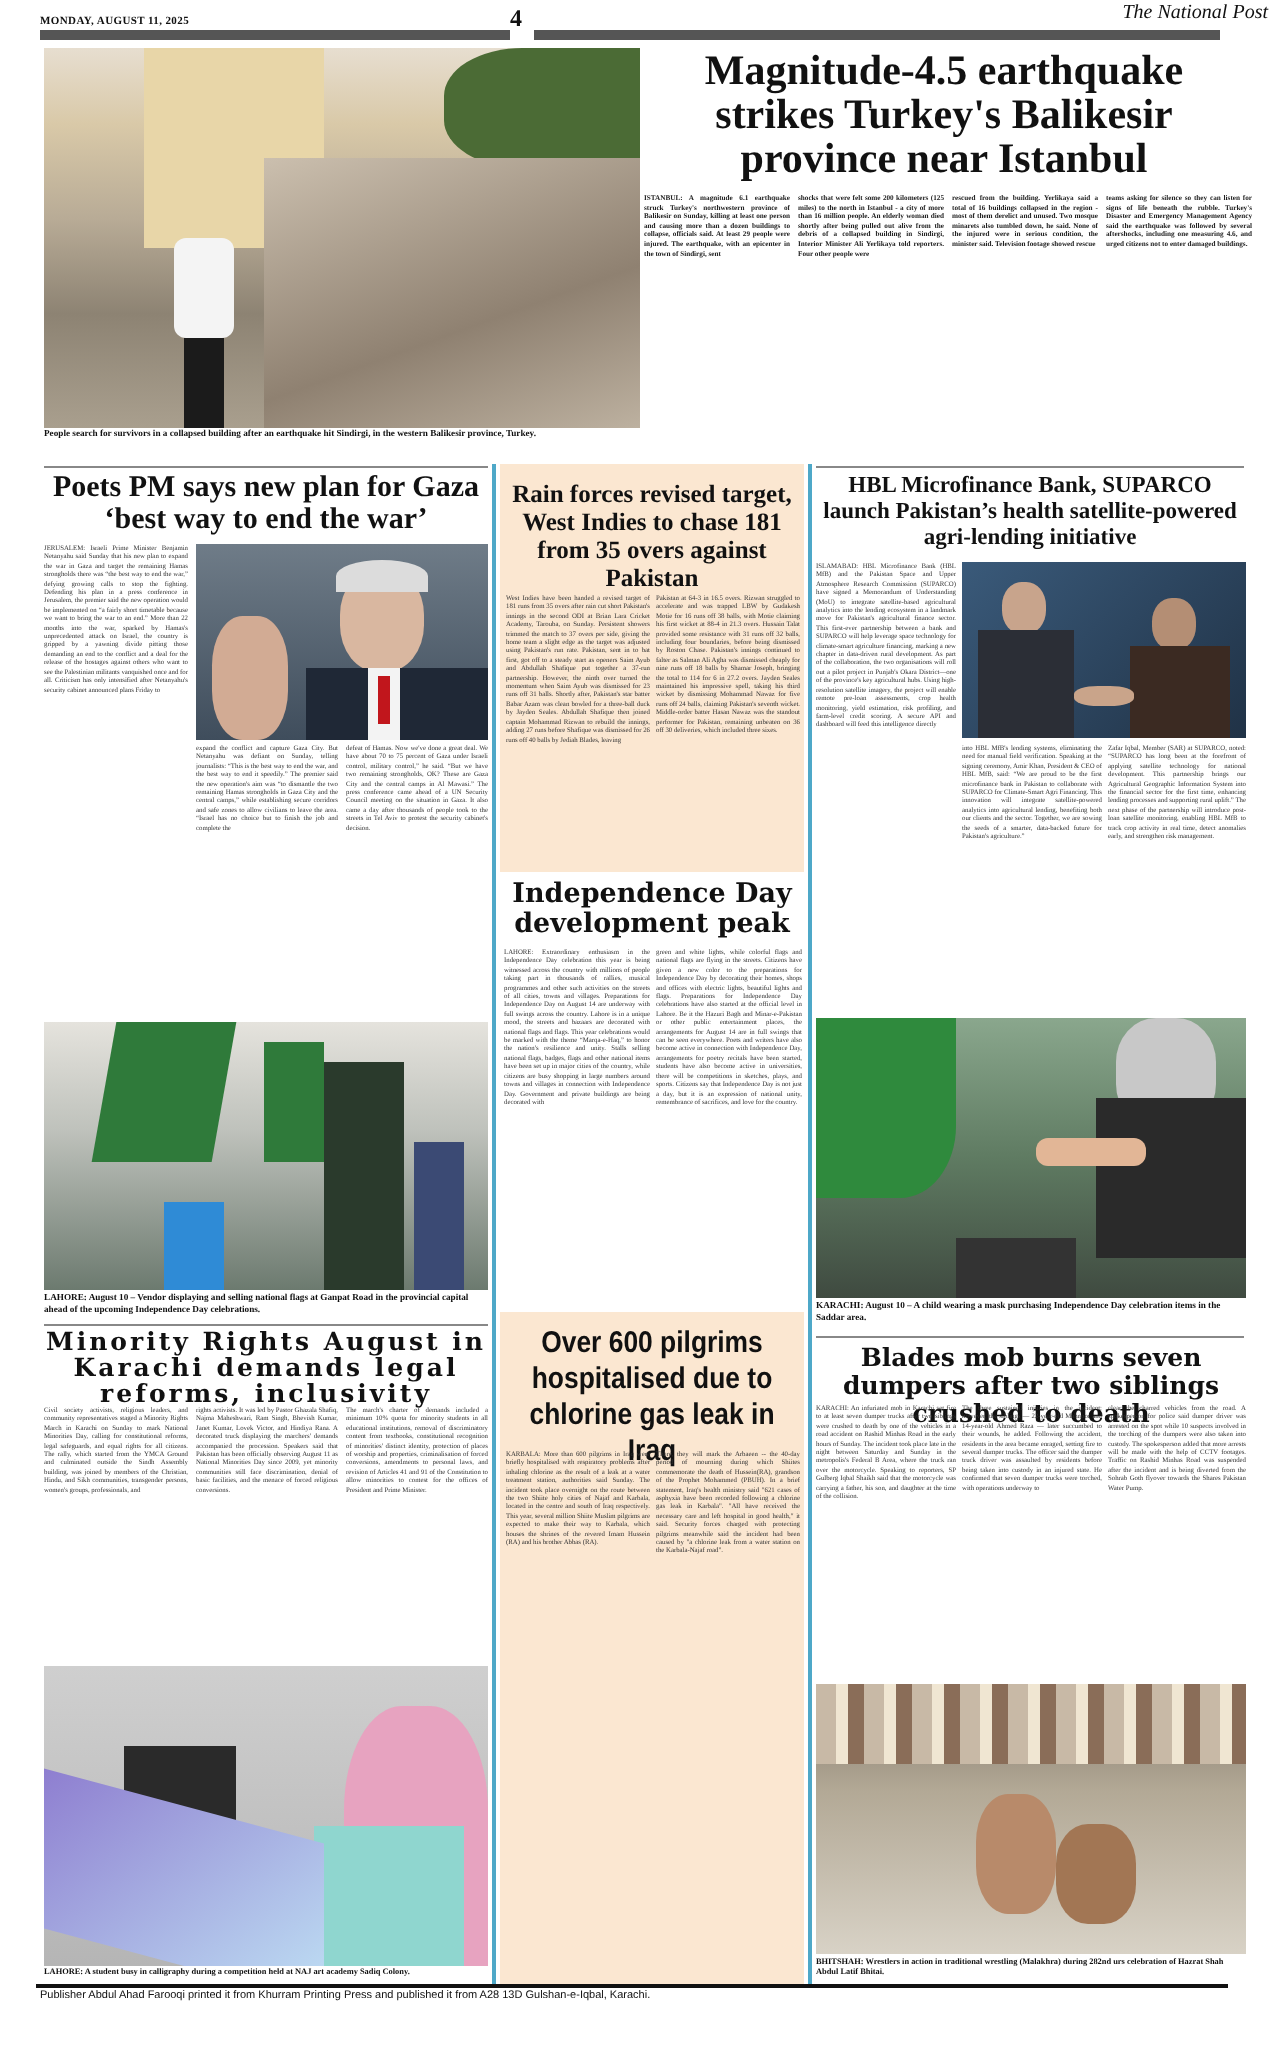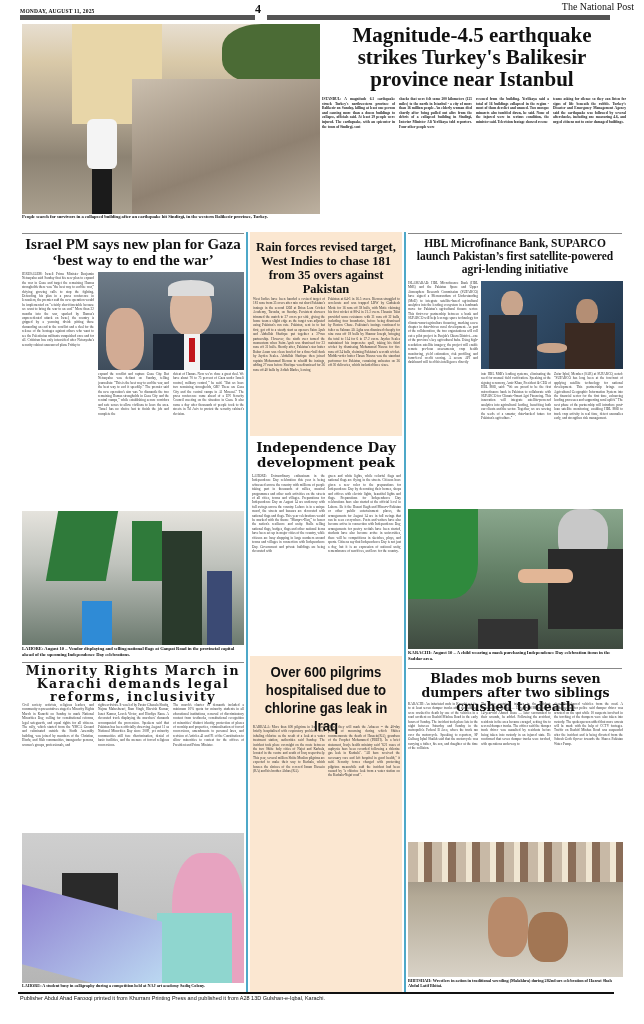--- a/index.html
+++ b/index.html
@@ -1,21 +1,21 @@
 <!DOCTYPE html>
 <html><head>
 <meta charset="utf-8">
 <style>
 *{box-sizing:border-box;margin:0;padding:0}
 html,body{width:644px;height:1024px;background:#fff;overflow:hidden}
 body{position:relative;font-family:"Liberation Serif",serif;color:#111}
 .abs{position:absolute}
 .masthead-date{left:20px;top:8px;font-size:5.5px;font-weight:bold;letter-spacing:.2px}
 .masthead-page{left:255px;top:2px;font-size:12px;font-weight:bold}
-.masthead-title{right:10px;top:1px;font-size:10px;}
+.masthead-title{right:10px;top:1px;font-size:10px;font-style:italic}
 .topbar{left:20px;top:15px;width:590px;height:5px;background:#555}
 .topbar-gap{left:255px;top:14px;width:12px;height:7px;background:#fff}
 .photo{overflow:hidden}
 .caption{font-size:4.6px;font-weight:bold;line-height:6px}
 .body{font-size:3.4px;line-height:4.4px;text-align:justify;color:#333}
 .col{position:absolute}
 .hl{font-weight:bold;text-align:center;color:#111}
 .rule-v{position:absolute;width:2px;background:#4ea8c8}
 .rule-h{position:absolute;height:1px;background:#888}
 .box-peach{position:absolute;background:#fbe7d1}
@@ -44,21 +44,21 @@
 <div class="abs hl" style="left:322px;top:24px;width:300px;font-size:21px;line-height:22px">Magnitude-4.5 earthquake strikes Turkey's Balikesir province near Istanbul</div>
 <div class="col bold-body" style="left:322px;top:97px;width:73px">ISTANBUL: A magnitude 6.1 earthquake struck Turkey's northwestern province of Balikesir on Sunday, killing at least one person and causing more than a dozen buildings to collapse, officials said. At least 29 people were injured. The earthquake, with an epicenter in the town of Sindirgi, sent</div>
 <div class="col bold-body" style="left:399px;top:97px;width:73px">shocks that were felt some 200 kilometers (125 miles) to the north in Istanbul - a city of more than 16 million people. An elderly woman died shortly after being pulled out alive from the debris of a collapsed building in Sindirgi, Interior Minister Ali Yerlikaya told reporters. Four other people were</div>
 <div class="col bold-body" style="left:476px;top:97px;width:73px">rescued from the building. Yerlikaya said a total of 16 buildings collapsed in the region - most of them derelict and unused. Two mosque minarets also tumbled down, he said. None of the injured were in serious condition, the minister said. Television footage showed rescue</div>
 <div class="col bold-body" style="left:553px;top:97px;width:73px">teams asking for silence so they can listen for signs of life beneath the rubble. Turkey's Disaster and Emergency Management Agency said the earthquake was followed by several aftershocks, including one measuring 4.6, and urged citizens not to enter damaged buildings.</div>
 
 <div class="rule-v" style="left:246px;top:232px;height:760px"></div>
 <div class="rule-v" style="left:404px;top:232px;height:760px"></div>
 
 <div class="rule-h" style="left:22px;top:233px;width:222px"></div>
-<div class="abs hl" style="left:22px;top:236px;width:222px;font-size:15px;line-height:16px">Israel PM says new plan for Gaza ‘best way to end the war’</div>
+<div class="abs hl" style="left:22px;top:236px;width:222px;font-size:15px;line-height:16px">Poets PM says new plan for Gaza ‘best way to end the war’</div>
 <div class="col body" style="left:22px;top:272px;width:72px;height:235px;overflow:hidden">JERUSALEM: Israeli Prime Minister Benjamin Netanyahu said Sunday that his new plan to expand the war in Gaza and target the remaining Hamas strongholds there was “the best way to end the war,” defying growing calls to stop the fighting. Defending his plan in a press conference in Jerusalem, the premier said the new operation would be implemented on “a fairly short timetable because we want to bring the war to an end.” More than 22 months into the war, sparked by Hamas's unprecedented attack on Israel, the country is gripped by a yawning divide pitting those demanding an end to the conflict and a deal for the release of the hostages against others who want to see the Palestinian militants vanquished once and for all. Criticism has only intensified after Netanyahu's security cabinet announced plans Friday to</div>
 <div class="abs photo" style="left:98px;top:272px;width:146px;height:98px;background:linear-gradient(180deg,#6f7c88,#3f4d5c)">
   <div style="position:absolute;left:72px;top:12px;width:42px;height:52px;background:#d9b7a0;border-radius:45%"></div>
   <div style="position:absolute;left:70px;top:8px;width:46px;height:16px;background:#dcdcdc;border-radius:50% 50% 0 0"></div>
   <div style="position:absolute;left:55px;top:62px;width:91px;height:36px;background:#1f2836"></div>
   <div style="position:absolute;left:86px;top:62px;width:16px;height:36px;background:#f3f3f3"></div>
   <div style="position:absolute;left:91px;top:66px;width:6px;height:24px;background:#c1161c"></div>
   <div style="position:absolute;left:8px;top:36px;width:38px;height:62px;background:#d2ab94;border-radius:40%"></div>
 </div>
 <div class="col body" style="left:98px;top:372px;width:71px;height:135px;overflow:hidden">expand the conflict and capture Gaza City. But Netanyahu was defiant on Sunday, telling journalists: “This is the best way to end the war, and the best way to end it speedily.” The premier said the new operation's aim was “to dismantle the two remaining Hamas strongholds in Gaza City and the central camps,” while establishing secure corridors and safe zones to allow civilians to leave the area. “Israel has no choice but to finish the job and complete the</div>
@@ -67,21 +67,21 @@
 <div class="abs photo" style="left:22px;top:511px;width:222px;height:134px;background:linear-gradient(180deg,#e5e3dd,#bfc2bc 40%,#6c7a6f)">
   <div style="position:absolute;left:30px;top:0;width:60px;height:70px;background:#2f7a3a;transform:skewX(-10deg)"></div>
   <div style="position:absolute;left:110px;top:10px;width:30px;height:60px;background:#2f7a3a"></div>
   <div style="position:absolute;left:140px;top:20px;width:40px;height:114px;background:#2a3a2c"></div>
   <div style="position:absolute;left:60px;top:90px;width:30px;height:44px;background:#2f8bd6"></div>
   <div style="position:absolute;left:185px;top:60px;width:25px;height:74px;background:#3b4a74"></div>
 </div>
 <div class="abs caption" style="left:22px;top:646px;width:222px">LAHORE: August 10 – Vendor displaying and selling national flags at Ganpat Road in the provincial capital ahead of the upcoming Independence Day celebrations.</div>
 
 <div class="rule-h" style="left:22px;top:662px;width:222px"></div>
-<div class="abs hl" style="left:22px;top:664px;width:222px;font-size:12.5px;line-height:13px;letter-spacing:1.5px;font-family:'DejaVu Serif',serif">Minority Rights March in Karachi demands legal reforms, inclusivity</div>
+<div class="abs hl" style="left:22px;top:664px;width:222px;font-size:12.5px;line-height:13px;letter-spacing:1.5px;font-family:'DejaVu Serif',serif">Minority Rights August in Karachi demands legal reforms, inclusivity</div>
 <div class="col body" style="left:22px;top:703px;width:72px;height:125px;overflow:hidden">Civil society activists, religious leaders, and community representatives staged a Minority Rights March in Karachi on Sunday to mark National Minorities Day, calling for constitutional reforms, legal safeguards, and equal rights for all citizens. The rally, which started from the YMCA Ground and culminated outside the Sindh Assembly building, was joined by members of the Christian, Hindu, and Sikh communities, transgender persons, women's groups, professionals, and</div>
 <div class="col body" style="left:98px;top:703px;width:71px;height:125px;overflow:hidden">rights activists. It was led by Pastor Ghazala Shafiq, Najma Maheshwari, Ram Singh, Bhevish Kumar, Janet Kumar, Lovek Victor, and Hindiya Rana. A decorated truck displaying the marchers' demands accompanied the procession. Speakers said that Pakistan has been officially observing August 11 as National Minorities Day since 2009, yet minority communities still face discrimination, denial of basic facilities, and the menace of forced religious conversions.</div>
 <div class="col body" style="left:173px;top:703px;width:71px;height:125px;overflow:hidden">The march's charter of demands included a minimum 10% quota for minority students in all educational institutions, removal of discriminatory content from textbooks, constitutional recognition of minorities' distinct identity, protection of places of worship and properties, criminalisation of forced conversions, amendments to personal laws, and revision of Articles 41 and 91 of the Constitution to allow minorities to contest for the offices of President and Prime Minister.</div>
 
 <div class="abs photo" style="left:22px;top:833px;width:222px;height:150px;background:linear-gradient(180deg,#cfcfcf,#b5b5b5)">
   <div style="position:absolute;left:40px;top:40px;width:56px;height:60px;background:#2a2a2a"></div>
   <div style="position:absolute;left:150px;top:20px;width:72px;height:130px;background:#e7a3c0;border-radius:40% 40% 0 0"></div>
   <div style="position:absolute;left:135px;top:80px;width:75px;height:70px;background:#8fd6cf"></div>
   <div style="position:absolute;left:0;top:70px;width:140px;height:80px;background:linear-gradient(135deg,#8e7ed0,#bfe0f4);transform:skewY(15deg)"></div>
 </div>
@@ -95,21 +95,21 @@
 <div class="abs hl" style="left:250px;top:440px;width:152px;font-size:13.5px;line-height:15px;font-family:'DejaVu Serif',serif">Independence Day development peak</div>
 <div class="col body" style="left:252px;top:474px;width:73px;height:178px;overflow:hidden">LAHORE: Extraordinary enthusiasm in the Independence Day celebration this year is being witnessed across the country with millions of people taking part in thousands of rallies, musical programmes and other such activities on the streets of all cities, towns and villages. Preparations for Independence Day on August 14 are underway with full swings across the country. Lahore is in a unique mood, the streets and bazaars are decorated with national flags and flags. This year celebrations would be marked with the theme “Marqa-e-Haq,” to honor the nation's resilience and unity. Stalls selling national flags, badges, flags and other national items have been set up in major cities of the country, while citizens are busy shopping in large numbers around towns and villages in connection with Independence Day. Government and private buildings are being decorated with</div>
 <div class="col body" style="left:328px;top:474px;width:73px;height:178px;overflow:hidden">green and white lights, while colorful flags and national flags are flying in the streets. Citizens have given a new color to the preparations for Independence Day by decorating their homes, shops and offices with electric lights, beautiful lights and flags. Preparations for Independence Day celebrations have also started at the official level in Lahore. Be it the Hazuri Bagh and Minar-e-Pakistan or other public entertainment places, the arrangements for August 14 are in full swings that can be seen everywhere. Poets and writers have also become active in connection with Independence Day, arrangements for poetry recitals have been started, students have also become active in universities, there will be competitions in sketches, plays, and sports. Citizens say that Independence Day is not just a day, but it is an expression of national unity, remembrance of sacrifices, and love for the country.</div>
 
 <div class="box-peach" style="left:250px;top:656px;width:152px;height:336px"></div>
 <div class="abs hl" style="left:250px;top:663px;width:152px;font-size:15px;line-height:18px;font-family:'Liberation Sans',sans-serif;font-weight:bold;transform:scaleX(.88);transform-origin:center">Over 600 pilgrims hospitalised due to chlorine gas leak in Iraq</div>
 <div class="col body" style="left:253px;top:725px;width:72px;height:264px;overflow:hidden">KARBALA: More than 600 pilgrims in Iraq were briefly hospitalised with respiratory problems after inhaling chlorine as the result of a leak at a water treatment station, authorities said Sunday. The incident took place overnight on the route between the two Shiite holy cities of Najaf and Karbala, located in the centre and south of Iraq respectively. This year, several million Shiite Muslim pilgrims are expected to make their way to Karbala, which houses the shrines of the revered Imam Hussein (RA) and his brother Abbas (RA).</div>
 <div class="col body" style="left:328px;top:725px;width:72px;height:264px;overflow:hidden">There, they will mark the Arbaeen -- the 40-day period of mourning during which Shiites commemorate the death of Hussein(RA), grandson of the Prophet Mohammed (PBUH). In a brief statement, Iraq's health ministry said "621 cases of asphyxia have been recorded following a chlorine gas leak in Karbala". "All have received the necessary care and left hospital in good health," it said. Security forces charged with protecting pilgrims meanwhile said the incident had been caused by "a chlorine leak from a water station on the Karbala-Najaf road".</div>
 
 <div class="rule-h" style="left:408px;top:233px;width:214px"></div>
-<div class="abs hl" style="left:408px;top:237px;width:214px;font-size:11.5px;line-height:13px">HBL Microfinance Bank, SUPARCO launch Pakistan’s first satellite-powered agri-lending initiative</div>
+<div class="abs hl" style="left:408px;top:237px;width:214px;font-size:11.5px;line-height:13px">HBL Microfinance Bank, SUPARCO launch Pakistan’s health satellite-powered agri-lending initiative</div>
 <div class="col body" style="left:408px;top:281px;width:70px;height:165px;overflow:hidden">ISLAMABAD: HBL Microfinance Bank (HBL MfB) and the Pakistan Space and Upper Atmosphere Research Commission (SUPARCO) have signed a Memorandum of Understanding (MoU) to integrate satellite-based agricultural analytics into the lending ecosystem in a landmark move for Pakistan's agricultural finance sector. This first-ever partnership between a bank and SUPARCO will help leverage space technology for climate-smart agriculture financing, marking a new chapter in data-driven rural development. As part of the collaboration, the two organisations will roll out a pilot project in Punjab's Okara District—one of the province's key agricultural hubs. Using high-resolution satellite imagery, the project will enable remote pre-loan assessments, crop health monitoring, yield estimation, risk profiling, and farm-level credit scoring. A secure API and dashboard will feed this intelligence directly</div>
 <div class="abs photo" style="left:481px;top:281px;width:142px;height:88px;background:linear-gradient(135deg,#3a5a7a,#203246)">
   <div style="position:absolute;left:20px;top:10px;width:22px;height:26px;background:#c8a48c;border-radius:45%"></div>
   <div style="position:absolute;left:8px;top:34px;width:48px;height:54px;background:#2b2e36"></div>
   <div style="position:absolute;left:95px;top:18px;width:22px;height:26px;background:#b48e74;border-radius:45%"></div>
   <div style="position:absolute;left:84px;top:42px;width:50px;height:46px;background:#3b2a22"></div>
   <div style="position:absolute;left:56px;top:62px;width:30px;height:10px;background:#c9a48a;border-radius:40%"></div>
 </div>
 <div class="col body" style="left:481px;top:372px;width:70px;height:74px;overflow:hidden">into HBL MfB's lending systems, eliminating the need for manual field verification. Speaking at the signing ceremony, Amir Khan, President &amp; CEO of HBL MfB, said: “We are proud to be the first microfinance bank in Pakistan to collaborate with SUPARCO for Climate-Smart Agri Financing. This innovation will integrate satellite-powered analytics into agricultural lending, benefiting both our clients and the sector. Together, we are sowing the seeds of a smarter, data-backed future for Pakistan's agriculture.”</div>
 <div class="col body" style="left:554px;top:372px;width:69px;height:74px;overflow:hidden">Zafar Iqbal, Member (SAR) at SUPARCO, noted: “SUPARCO has long been at the forefront of applying satellite technology for national development. This partnership brings our Agricultural Geographic Information System into the financial sector for the first time, enhancing lending processes and supporting rural uplift.” The next phase of the partnership will introduce post-loan satellite monitoring, enabling HBL MfB to track crop activity in real time, detect anomalies early, and strengthen risk management.</div>

